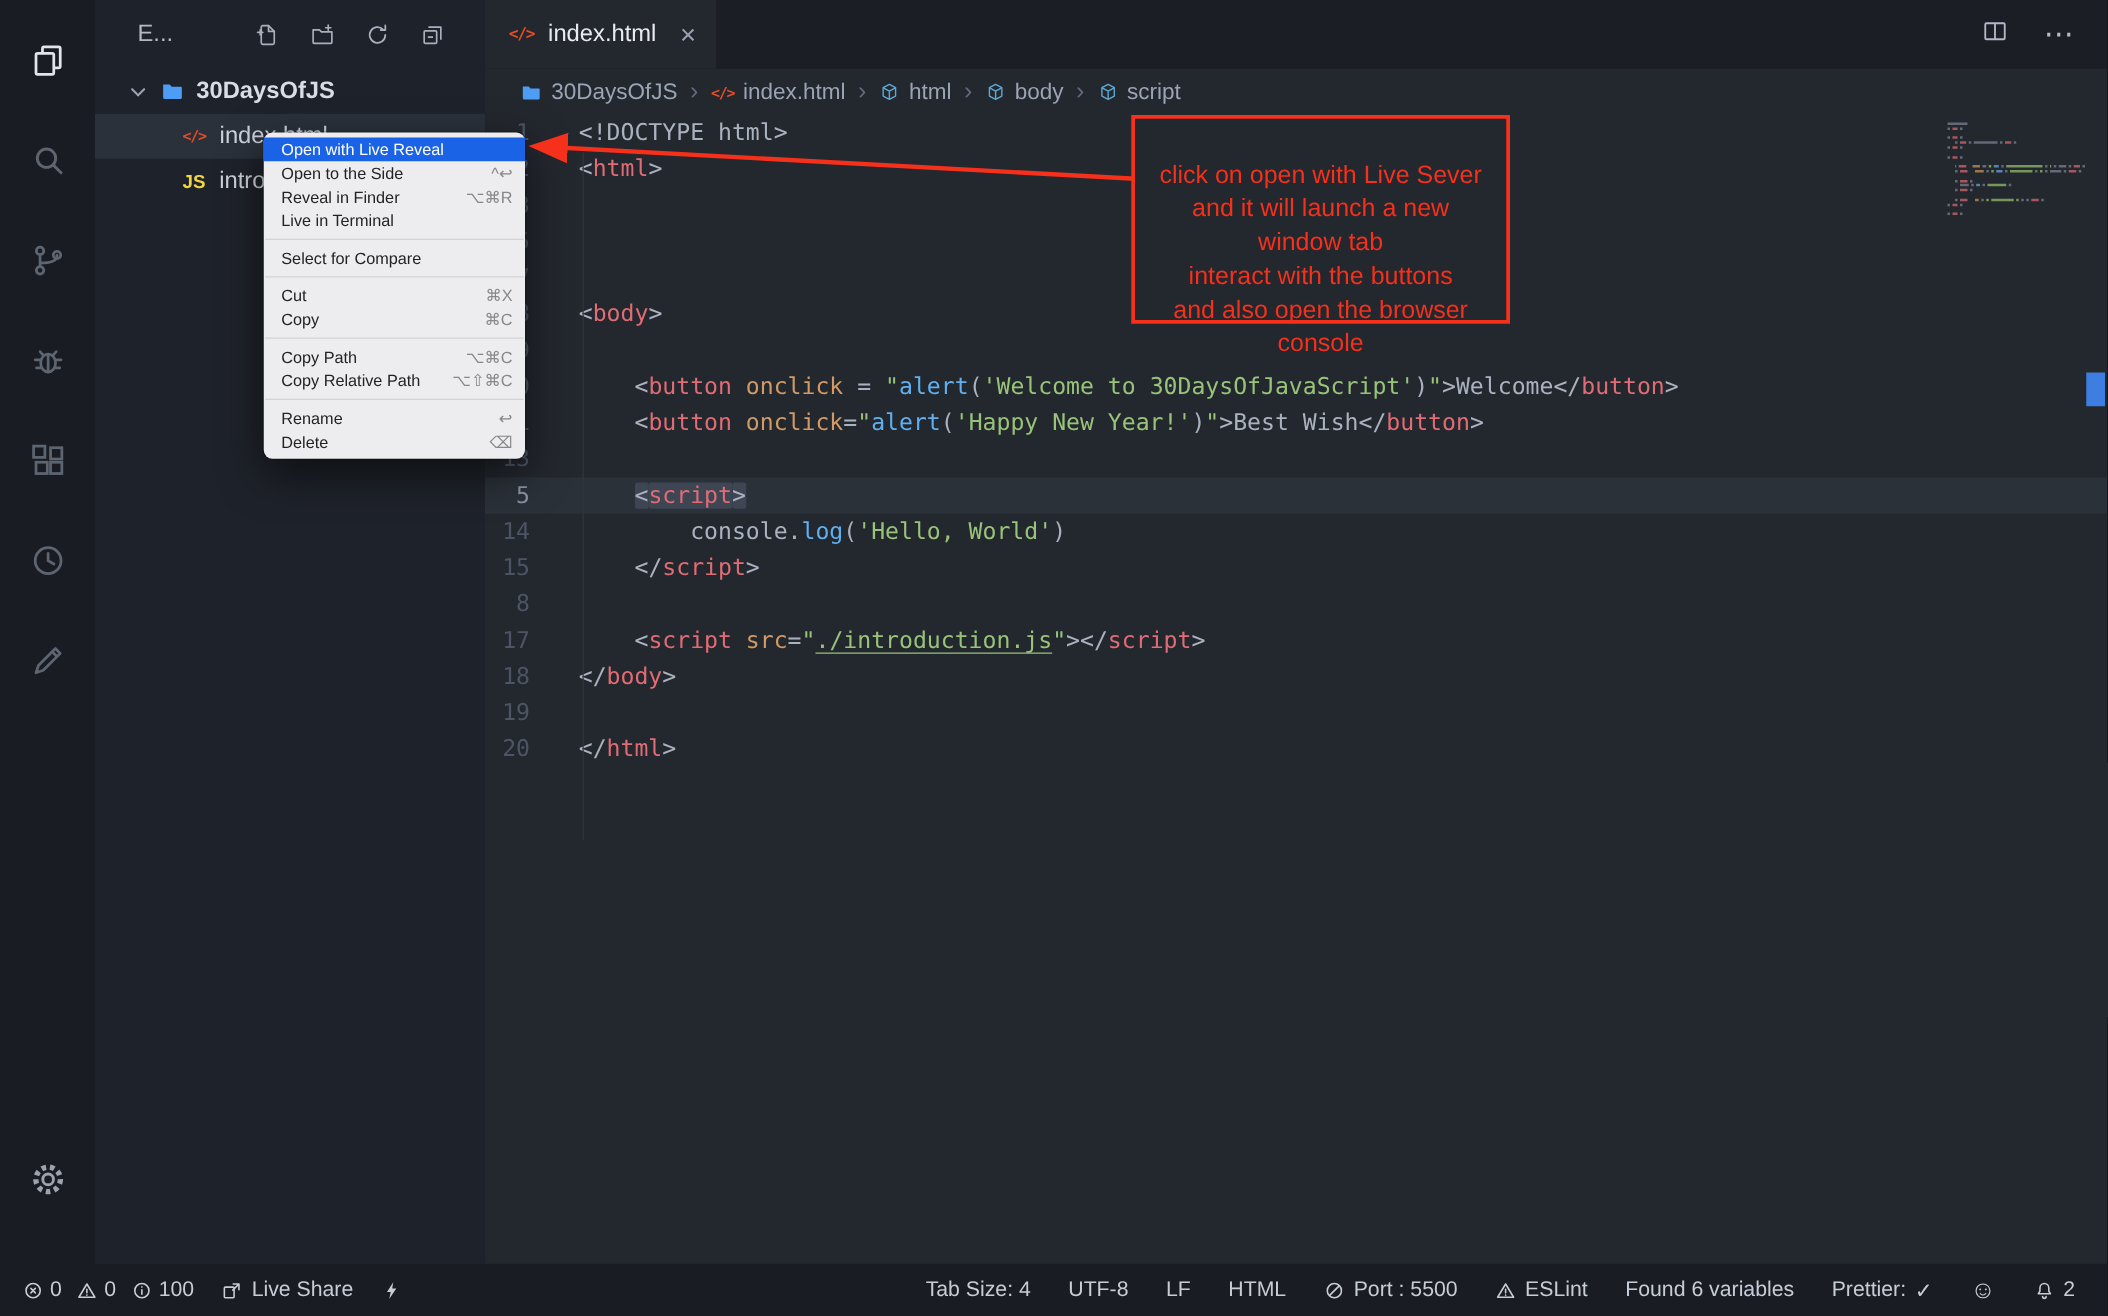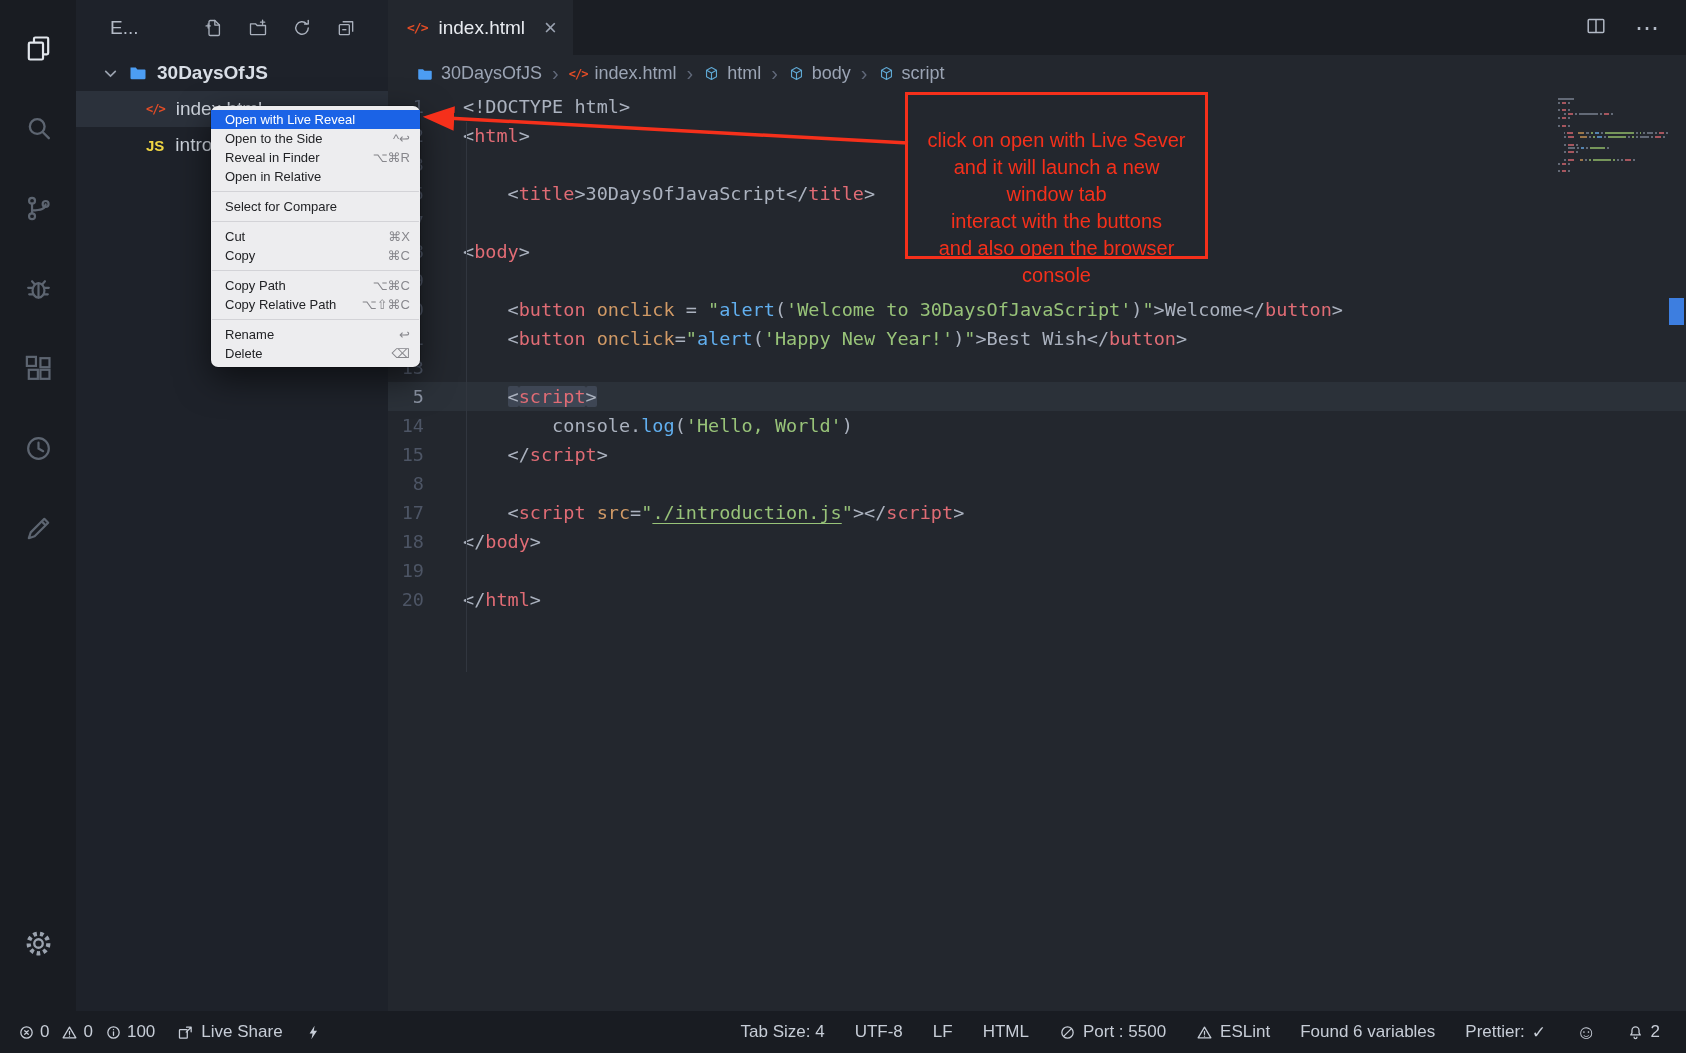--- a/index.html
+++ b/index.html
@@ -256,21 +256,21 @@
           <span>script</span>
         </span>
       </div>
 
       <div class="code-area">
         <div class="indent-guide"></div>
         <div>
             <div class="code-line"><span class="gutter">1</span><span class="code-text"><span class="tk p">&lt;!DOCTYPE html&gt;</span></span></div>
             <div class="code-line"><span class="gutter">2</span><span class="code-text"><span class="tk p">&lt;</span><span class="tk t">html</span><span class="tk p">&gt;</span></span></div>
             <div class="code-line"><span class="gutter">3</span><span class="code-text"></span></div>
-            <div class="code-line"><span class="gutter">5</span><span class="code-text"><span class="tk p">    </span><span class="tk p">&lt;</span><span class="tk t">title</span><span class="tk p">&gt;</span><span class="tk p">30DaysOfJavaScript</span><span class="tk p">&lt;/</span><span class="tk t">title</span><span class="tk p">&gt;</span></span></div>
+            <div class="code-line"><span class="gutter">5</span></div>
             <div class="code-line"><span class="gutter">7</span><span class="code-text"></span></div>
             <div class="code-line"><span class="gutter">8</span><span class="code-text"><span class="tk p">&lt;</span><span class="tk t">body</span><span class="tk p">&gt;</span></span></div>
             <div class="code-line"><span class="gutter">9</span><span class="code-text"></span></div>
             <div class="code-line"><span class="gutter">10</span><span class="code-text"><span class="tk p">    </span><span class="tk p">&lt;</span><span class="tk t">button</span><span class="tk p"> </span><span class="tk a">onclick</span><span class="tk p"> = </span><span class="tk s">"</span><span class="tk f">alert</span><span class="tk p">(</span><span class="tk s">'Welcome to 30DaysOfJavaScript'</span><span class="tk p">)</span><span class="tk s">"</span><span class="tk p">&gt;</span><span class="tk p">Welcome</span><span class="tk p">&lt;/</span><span class="tk t">button</span><span class="tk p">&gt;</span></span></div>
             <div class="code-line"><span class="gutter">11</span><span class="code-text"><span class="tk p">    </span><span class="tk p">&lt;</span><span class="tk t">button</span><span class="tk p"> </span><span class="tk a">onclick</span><span class="tk p">=</span><span class="tk s">"</span><span class="tk f">alert</span><span class="tk p">(</span><span class="tk s">'Happy New Year!'</span><span class="tk p">)</span><span class="tk s">"</span><span class="tk p">&gt;</span><span class="tk p">Best Wish</span><span class="tk p">&lt;/</span><span class="tk t">button</span><span class="tk p">&gt;</span></span></div>
             <div class="code-line"><span class="gutter">13</span><span class="code-text"></span></div>
             <div class="code-line active"><span class="gutter">5</span><span class="code-text"><span class="tk p">    </span><span class="tk p occ">&lt;</span><span class="tk t occ">script</span><span class="tk p occ">&gt;</span></span></div>
             <div class="code-line"><span class="gutter">14</span><span class="code-text"><span class="tk p">        </span><span class="tk p">console</span><span class="tk p">.</span><span class="tk f">log</span><span class="tk p">(</span><span class="tk s">'Hello, World'</span><span class="tk p">)</span></span></div>
             <div class="code-line"><span class="gutter">15</span><span class="code-text"><span class="tk p">    </span><span class="tk p">&lt;/</span><span class="tk t">script</span><span class="tk p">&gt;</span></span></div>
             <div class="code-line"><span class="gutter">8</span><span class="code-text"></span></div>
@@ -503,21 +503,21 @@
       </div>
       <div class="menu-item">
         <span class="menu-label">Open to the Side</span>
         <span class="menu-shortcut">^↩</span>
       </div>
       <div class="menu-item">
         <span class="menu-label">Reveal in Finder</span>
         <span class="menu-shortcut">⌥⌘R</span>
       </div>
       <div class="menu-item">
-        <span class="menu-label">Open in Relative</span>
+        <span class="menu-label">Live in Terminal</span>
         <span class="menu-shortcut"></span>
       </div>
       <div class="menu-sep"></div>
       <div class="menu-item">
         <span class="menu-label">Select for Compare</span>
         <span class="menu-shortcut"></span>
       </div>
       <div class="menu-sep"></div>
       <div class="menu-item">
         <span class="menu-label">Cut</span>

